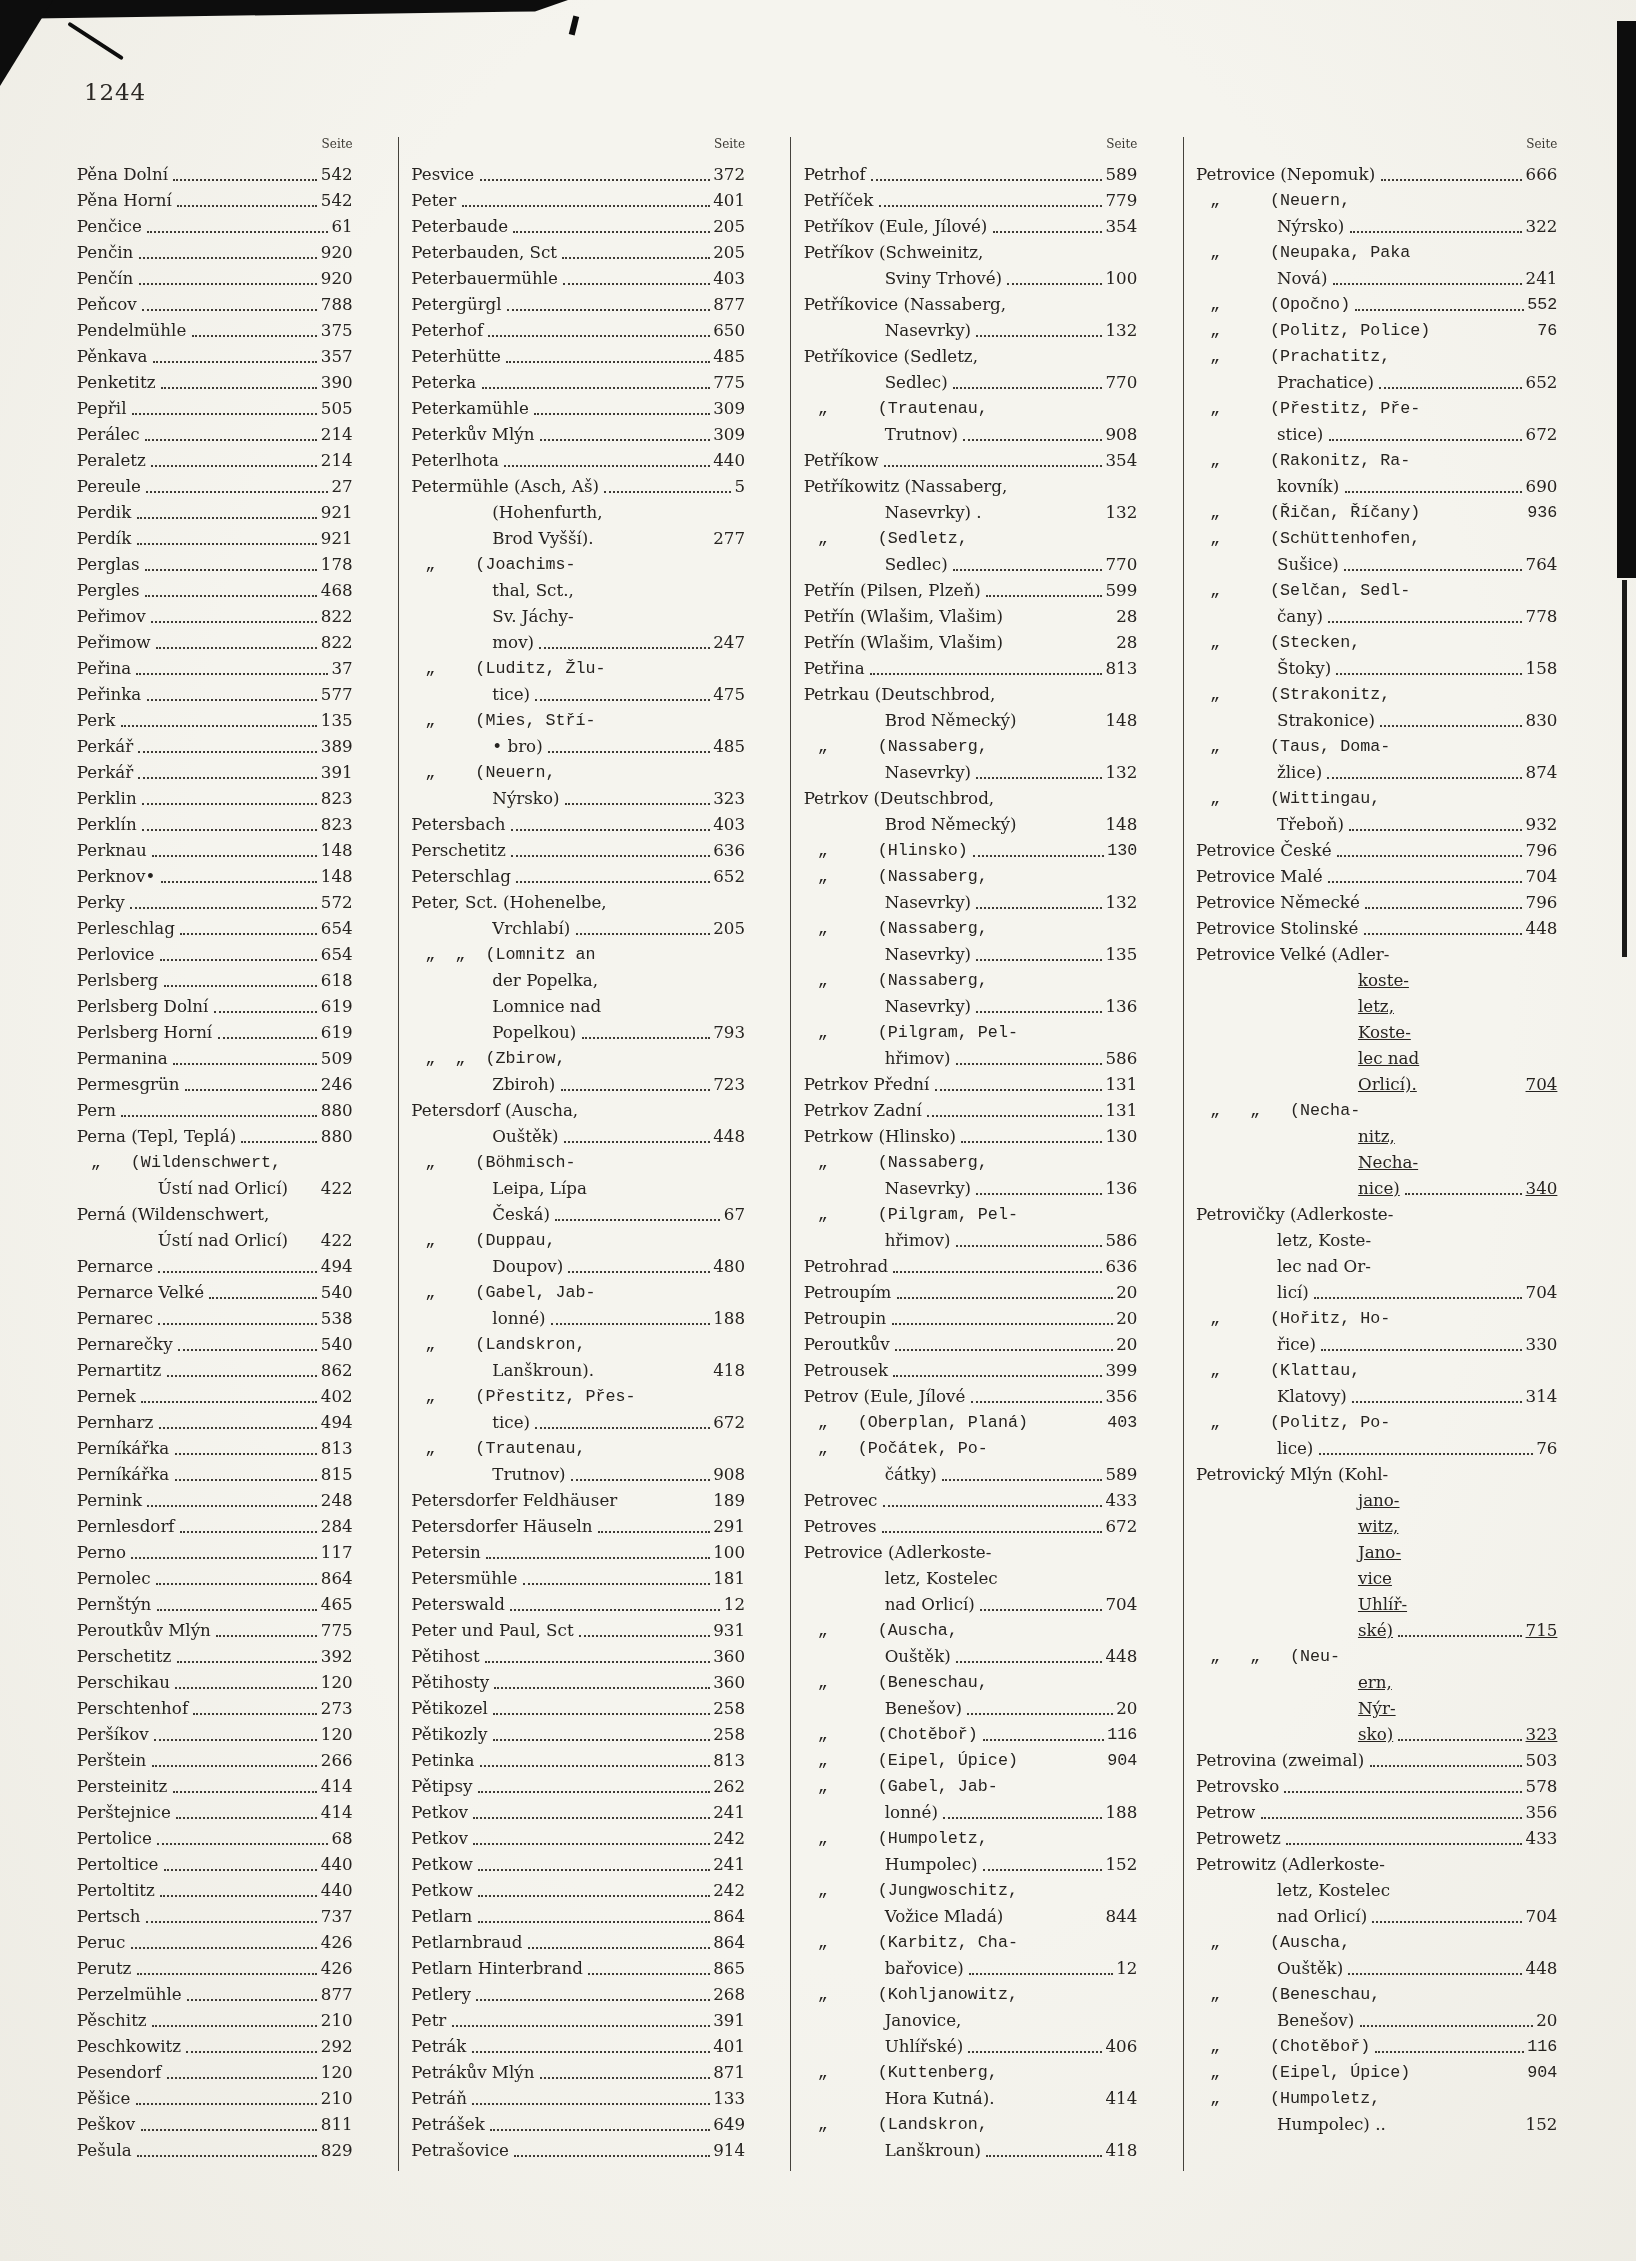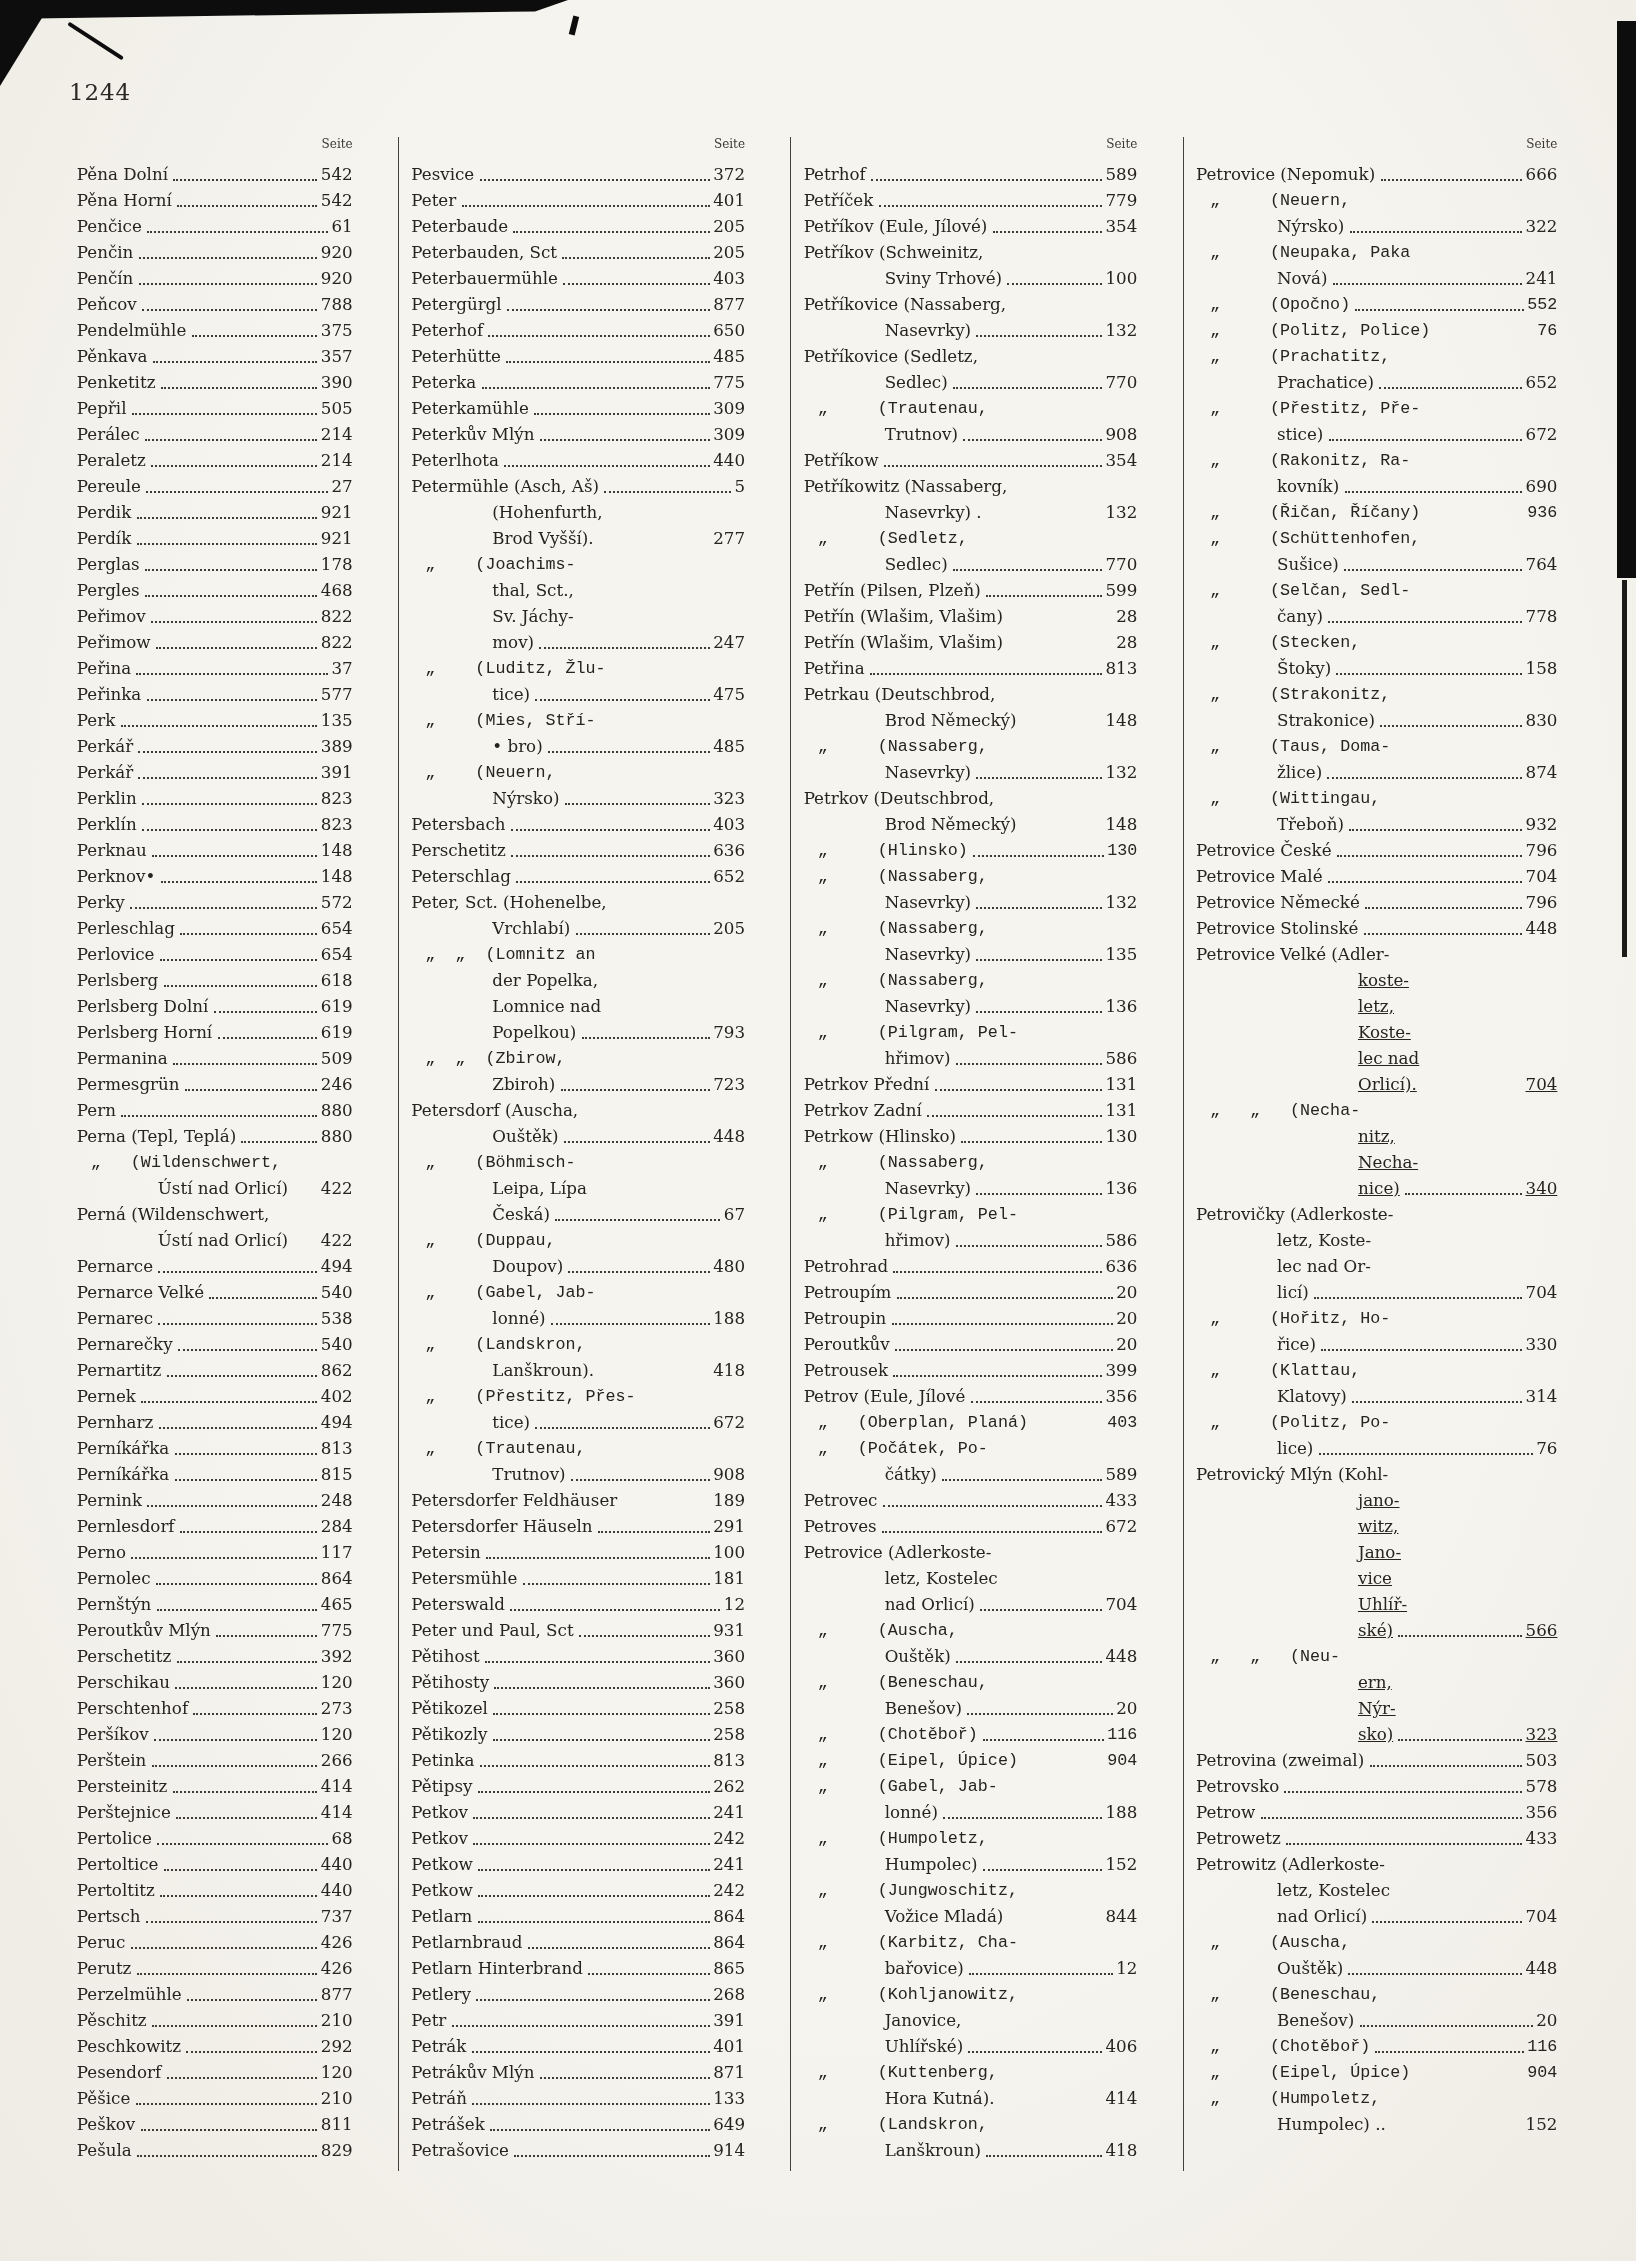--- a/index.html
+++ b/index.html
@@ -24,21 +24,21 @@
   .top-bar::before {
     content: ""; position: absolute; inset: 0; background: #0d0d0d;
     clip-path: polygon(0 0, 568px 0, 535px 11.4px, 0 19px);
   }
   .corner-tri { left: 0; top: 0; width: 53px; height: 86px; clip-path: polygon(0 0, 100% 0, 0 100%); }
   .stroke { left: 63px; top: 39px; width: 65px; height: 4.4px; border-radius: 2.6px; transform: rotate(33deg); }
   .tick { left: 571px; top: 16px; width: 6.1px; height: 19px; transform: rotate(14deg); }
   .right-bar { right: 0; top: 21px; width: 19px; height: 557px; }
   .right-line { right: 8.8px; top: 580px; width: 5.3px; height: 377px; background: #1c1b19; }
   .folio {
-    position: absolute; left: 69px; top: 79px;
+    position: absolute; left: 84px; top: 79px;
     font-size: 23px; letter-spacing: 0.9px; color: #2b2824;
   }
   .content {
     position: absolute; left: 75px; top: 137px; width: 1500px;
     display: flex;
     justify-content: center;
   }
   .col {
     --numpad: 40px;
     flex: 1 1 0;
@@ -377,21 +377,21 @@
           <div class="line ind1"><span class="txt">„     (Klattau,</span><span class="leader"></span></div>
           <div class="line ind2"><span class="txt">Klatovy)</span><span class="leader dot"></span><span class="pg">314</span></div>
           <div class="line ind1"><span class="txt">„     (Politz, Po-</span><span class="leader"></span></div>
           <div class="line ind2"><span class="txt">lice)</span><span class="leader dot"></span><span class="pg">76</span></div>
           <div class="line ind0"><span class="txt">Petrovický Mlýn (Kohl-</span><span class="leader"></span></div>
           <div class="line ind3"><span class="txt">jano-</span><span class="leader"></span></div>
           <div class="line ind3"><span class="txt">witz,</span><span class="leader"></span></div>
           <div class="line ind3"><span class="txt">Jano-</span><span class="leader"></span></div>
           <div class="line ind3"><span class="txt">vice</span><span class="leader"></span></div>
           <div class="line ind3"><span class="txt">Uhlíř-</span><span class="leader"></span></div>
-          <div class="line ind3"><span class="txt">ské)</span><span class="leader dot"></span><span class="pg">566</span></div>
+          <div class="line ind3"><span class="txt">ské)</span><span class="leader dot"></span><span class="pg">715</span></div>
           <div class="line ind1"><span class="txt">„   „   (Neu-</span><span class="leader"></span></div>
           <div class="line ind3"><span class="txt">ern,</span><span class="leader"></span></div>
           <div class="line ind3"><span class="txt">Nýr-</span><span class="leader"></span></div>
           <div class="line ind3"><span class="txt">sko)</span><span class="leader dot"></span><span class="pg">323</span></div>
           <div class="line ind0"><span class="txt">Petrovina (zweimal)</span><span class="leader dot"></span><span class="pg">503</span></div>
           <div class="line ind0"><span class="txt">Petrovsko</span><span class="leader dot"></span><span class="pg">578</span></div>
           <div class="line ind0"><span class="txt">Petrow</span><span class="leader dot"></span><span class="pg">356</span></div>
           <div class="line ind0"><span class="txt">Petrowetz</span><span class="leader dot"></span><span class="pg">433</span></div>
           <div class="line ind0"><span class="txt">Petrowitz (Adlerkoste-</span><span class="leader"></span></div>
           <div class="line ind2"><span class="txt">letz, Kostelec</span><span class="leader"></span></div>

